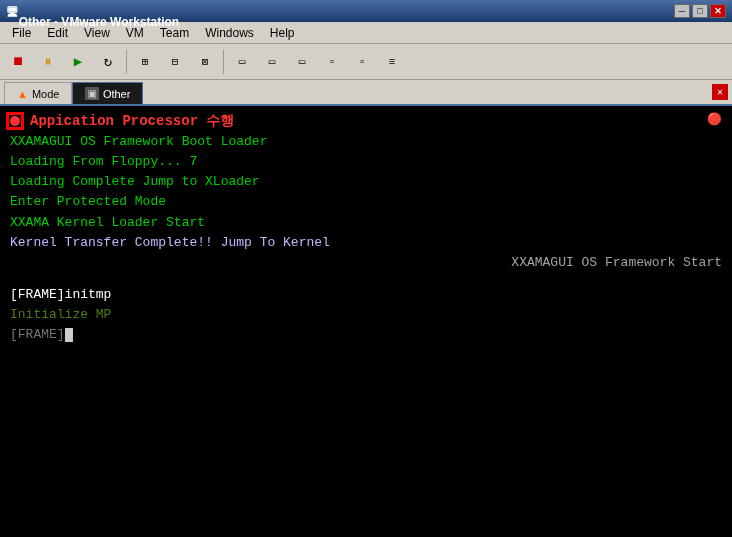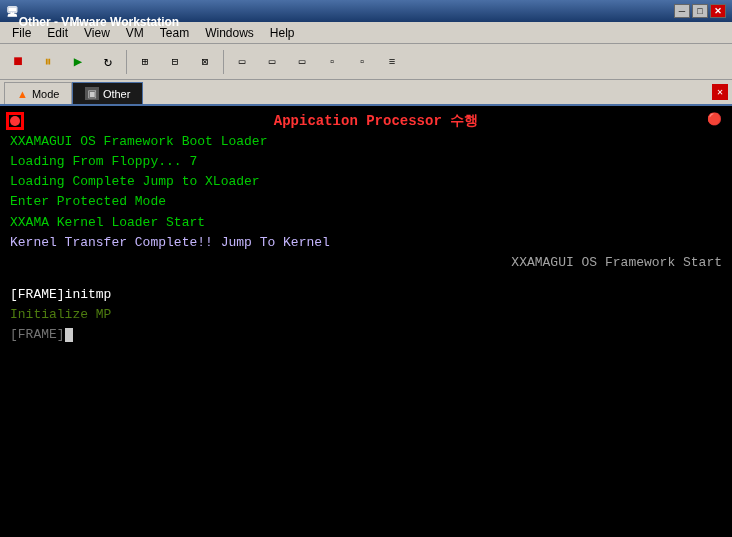--- a/index.html
+++ b/index.html
@@ -133,21 +133,20 @@
       font-size: 10px;
       cursor: pointer;
     }
     .line-green { color: #00cc00; }
 
     .vm-title-line {
       color: #ff3333;
       font-size: 14px;
       font-weight: bold;
       margin-bottom: 2px;
-      text-align: center;
     }
     .screen-wrapper {
       background: #000;
       margin: 0;
     }
 
     .cursor-block {
       display: inline-block;
       width: 8px;
       height: 14px;

